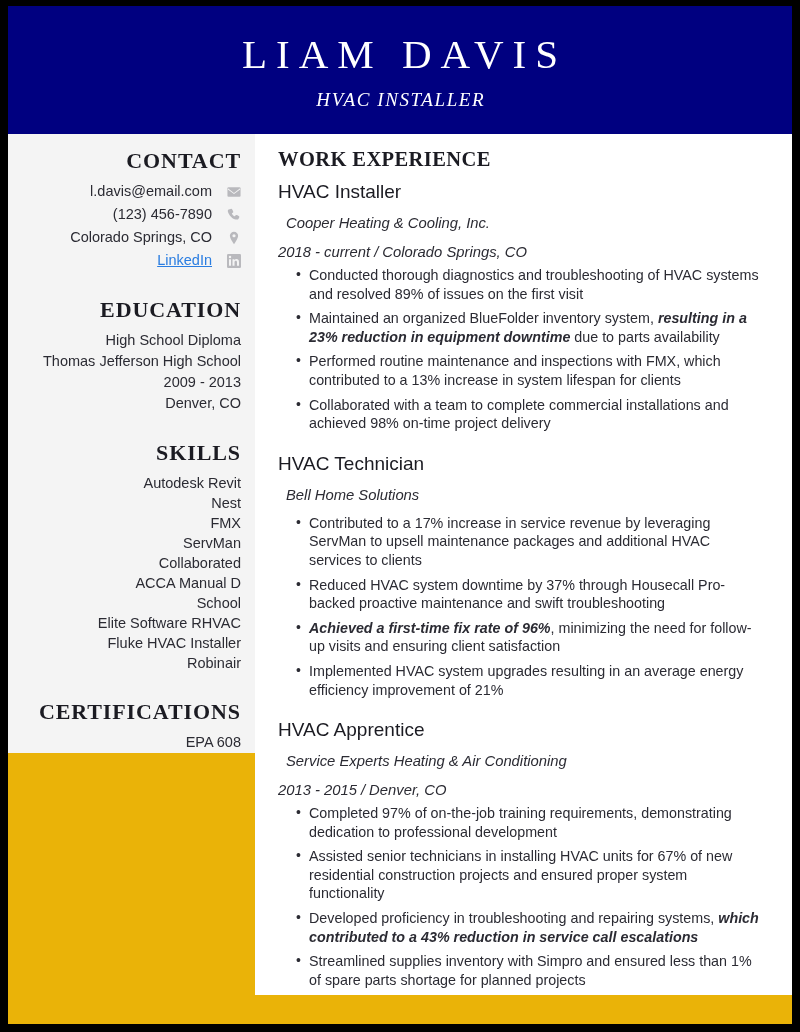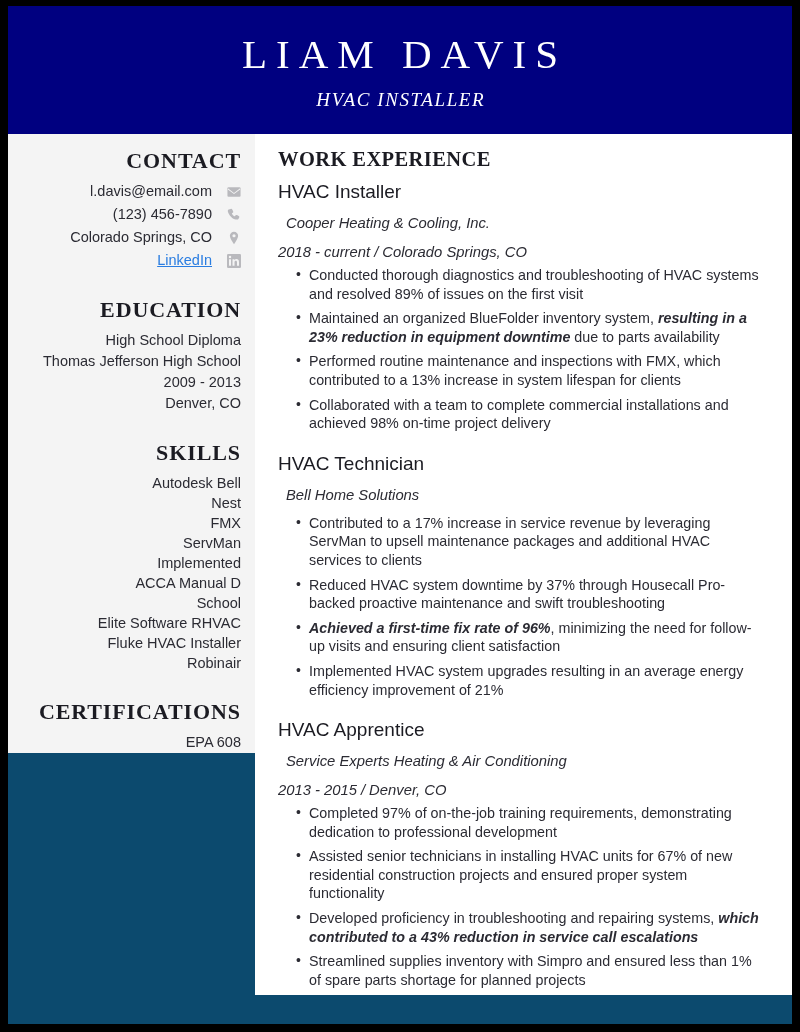--- a/index.html
+++ b/index.html
@@ -14,21 +14,21 @@
     font-family: "Liberation Sans", sans-serif;
   }
 
   
   .page {
     position: absolute;
     left: 8px;
     top: 6px;
     width: 784px;
     height: 1018px;
-    background: #0c4a6e;
+    background: #eab308;
     overflow: hidden;
   }
 
   
   .header {
     background: #000080;
     height: 128px;
     box-sizing: border-box;
     display: flex;
     flex-direction: column;
@@ -251,25 +251,25 @@
             <div class="side-text">High School Diploma</div>
             <div class="side-text">Thomas Jefferson High School</div>
             <div class="side-text">2009 - 2013</div>
             <div class="side-text">Denver, CO</div>
           </div>
       </div>
 
       <div>
         <div class="side-heading spaced">SKILLS</div>
         <div class="side-block" id="skills-list">
-            <div class="skill-item">Autodesk Bell</div>
+            <div class="skill-item">Autodesk Revit</div>
             <div class="skill-item">Nest</div>
             <div class="skill-item">FMX</div>
             <div class="skill-item">ServMan</div>
-            <div class="skill-item">Implemented</div>
+            <div class="skill-item">Collaborated</div>
             <div class="skill-item">ACCA Manual D</div>
             <div class="skill-item">School</div>
             <div class="skill-item">Elite Software RHVAC</div>
             <div class="skill-item">Fluke HVAC Installer</div>
             <div class="skill-item">Robinair</div>
           </div>
       </div>
 
       <div>
         <div class="side-heading spaced">CERTIFICATIONS</div>

